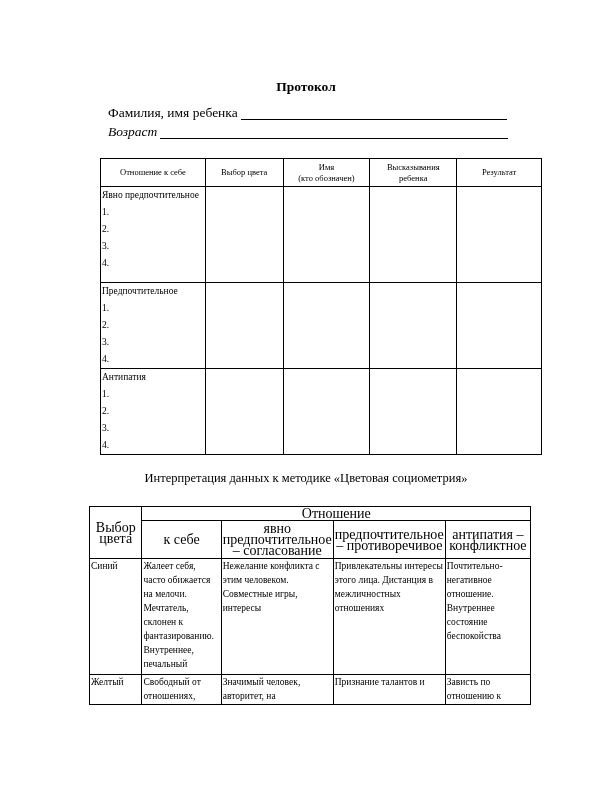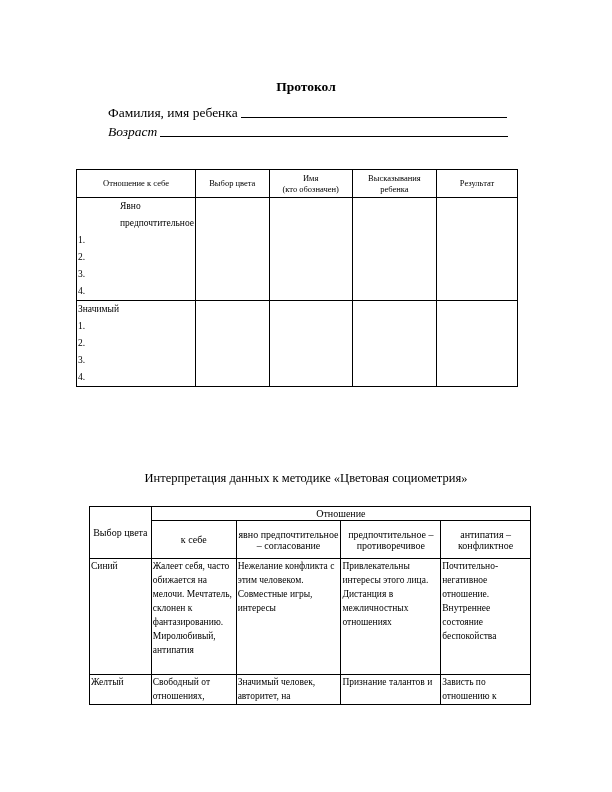--- a/index.html
+++ b/index.html
@@ -1,30 +1,30 @@
 <!DOCTYPE html>
 <html><head>
 <meta charset="utf-8">
 <style>
   html, body { margin: 0; padding: 0; background: #ffffff; }
   body { width: 612px; height: 792px; position: relative; overflow: hidden;
          font-family: "Liberation Serif", "DejaVu Serif", serif; color: #000; }
   .abs { position: absolute; }
   .title { left: 0; width: 612px; top: 79px; text-align: center; font-weight: bold; font-size: 13.5px; }
-  .field { left: 108px; font-size: 13.5px; white-space: nowrap; display: flex; align-items: flex-start; }
+  .field { left: 108px; font-size: 13.5px; white-space: nowrap; display: flex; align-items: center; }
   .field .line { border-bottom: 1px solid #000; height: 12px; margin-left: 3px; }
   table { border-collapse: collapse; position: absolute; }
   td, th { border: 1.5px solid #000; padding: 0 1px; vertical-align: top; font-weight: normal; }
-  #t1 { left: 76px; top: 158px; width: 442px; font-size: 9px; margin-top: 11px; }
+  #t1 { left: 100px; top: 158px; width: 442px; font-size: 9px; }
   #t1 th { height: 27px; text-align: center; vertical-align: middle; font-size: 8.5px; line-height: 11px; }
   #t1 td { font-size: 9.5px; line-height: 17px; }
   #t1 td.cat { padding-left: 1px; }
   .t2title { left: 0; width: 612px; top: 471px; text-align: center; font-weight: normal; font-size: 12.5px; }
   #t2 { left: 89px; top: 506px; width: 442px; font-size: 9.5px; }
-  #t2 th { text-align: center; vertical-align: middle; font-size: 10px; line-height: 11px; }
+  #t2 th { text-align: center; vertical-align: middle; font-size: 14px; line-height: 11px; }
   #t2 td { font-size: 9.5px; line-height: 14px; margin-top: 7px; }
 </style>
 </head>
 <body>
 
 <div class="abs title">Протокол</div>
 
 <div class="abs field" style="top:105px;">
   <span>Фамилия, имя ребенка</span>
   <span class="line" style="width:266px;"></span>
@@ -51,34 +51,47 @@
       <div>(кто обозначен)</div>
     </th>
     <th>
       <div>Высказывания</div>
       <div>ребенка</div>
     </th>
     <th>Результат</th>
   </tr>
   <tr style="height:96px;">
     <td class="cat">
-      <div style="line-height:17px;padding-left:42px;">Явно предпочтительное</div>
+      <div style="line-height:17px;">Явно предпочтительное</div>
       <div>1.</div>
       <div>2.</div>
       <div>3.</div>
       <div>4.</div>
     </td>
     <td></td>
     <td></td>
     <td></td>
     <td></td>
   </tr>
   <tr style="height:85px;">
     <td class="cat">
-      <div>Значимый</div>
+      <div>Предпочтительное</div>
+      <div>1.</div>
+      <div>2.</div>
+      <div>3.</div>
+      <div>4.</div>
+    </td>
+    <td></td>
+    <td></td>
+    <td></td>
+    <td></td>
+  </tr>
+  <tr style="height:85px;">
+    <td class="cat">
+      <div>Антипатия</div>
       <div>1.</div>
       <div>2.</div>
       <div>3.</div>
       <div>4.</div>
     </td>
     <td></td>
     <td></td>
     <td></td>
     <td></td>
   </tr>
@@ -101,21 +114,21 @@
     <th colspan="4">Отношение</th>
   </tr>
   <tr style="height:38px;">
     <th>к себе</th>
     <th>явно предпочтительное – согласование</th>
     <th>предпочтительное – противоречивое</th>
     <th>антипатия – конфликтное</th>
   </tr>
   <tr style="height:116px;">
     <td>Синий</td>
-    <td>Жалеет себя, часто обижается на мелочи. Мечтатель, склонен к фантазированию. Миролюбивый, антипатия</td>
+    <td>Жалеет себя, часто обижается на мелочи. Мечтатель, склонен к фантазированию. Внутреннее, печальный</td>
     <td>Нежелание конфликта с этим человеком. Совместные игры, интересы</td>
     <td>Привлекательны интересы этого лица. Дистанция в межличностных отношениях</td>
     <td>Почтительно-негативное отношение. Внутреннее состояние беспокойства</td>
   </tr>
   <tr style="height:30px;">
     <td>Желтый</td>
     <td>Свободный от отношениях,</td>
     <td>Значимый человек, авторитет, на</td>
     <td>Признание талантов и</td>
     <td>Зависть по отношению к</td>

